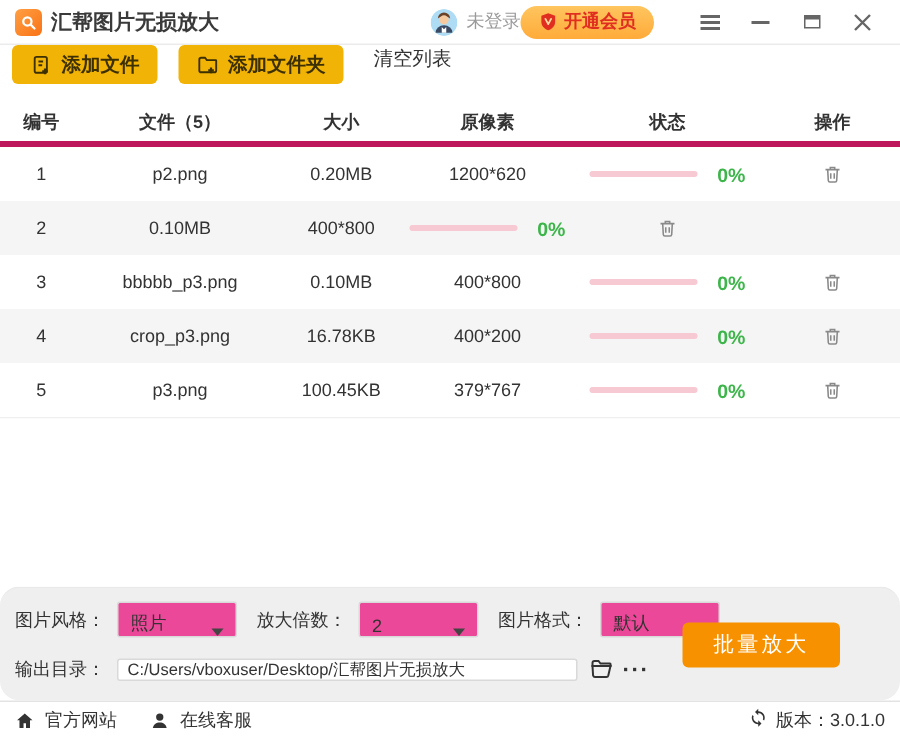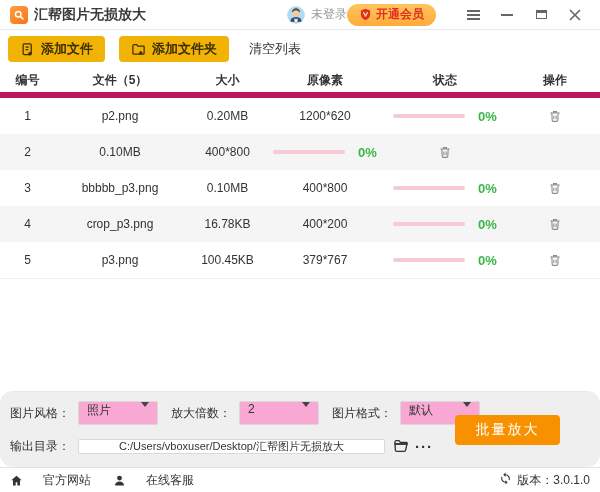--- a/index.html
+++ b/index.html
@@ -34,78 +34,78 @@
   }
   .win-ctl {
     width:34px; height:26px; display:flex; align-items:center; justify-content:center;
     cursor:pointer; color:#666;
   }
   .bar { width:13px; height:2px; background:#666; box-shadow:0 4px 0 #666, 0 -4px 0 #666; }
   .minus { width:12px; height:2px; background:#666; }
   .maxbox { width:11px; height:9px; border:1.5px solid #666; border-top-width:3px; }
 
   
-  .toolbar { flex:0 0 38px; display:flex; align-items:center; gap:14px; padding:0 8px; background:#fff; }
+  .toolbar { flex:0 0 38px; display:flex; align-items:flex-start; gap:14px; padding:0 8px; background:#fff; }
   .gold-btn {
     height:26px; padding:0 12px; border:none; border-radius:4px; cursor:pointer;
     background:#f2b307; color:#3d3000; font-size:13px; font-weight:bold;
     display:flex; align-items:center; gap:6px; font-family:inherit;
   }
   .text-btn { background:none; border:none; font-size:13px; color:#333; cursor:pointer; padding:0 6px; font-family:Liberation Serif, serif; }
 
   
   .table { flex:0 0 auto; border-bottom:1px solid #efefef; }
   .trow, .thead {
     display:grid;
     grid-template-columns:55px 130px 85px 110px 130px 1fr;
     align-items:center;
   }
-  .thead { height:30px; font-weight:bold; color:#333; border-bottom:6px solid #be185d; }
+  .thead { height:30px; font-weight:bold; color:#333; border-bottom:4px solid #be185d; }
   .trow { height:36px; }
   .trow.alt { background:#f5f5f5; }
   .cell { text-align:center; overflow:hidden; white-space:nowrap; }
   .status-cell { display:flex; align-items:center; justify-content:center; gap:13px; }
   .pbar { width:72px; height:4px; border-radius:2px; background:#f7c9d3; }
   .pct { color:#3db54a; font-weight:bold; font-size:13px; }
   .trash-btn { background:none; border:none; cursor:pointer; padding:2px; line-height:0; }
 
   .spacer { flex:1 1 auto; background:#fff; }
 
   
   .settings {
     flex:0 0 70px; background:#efefef; position:relative; padding:9px 10px 0 10px;
     border-top:1px solid #e9e9e9;
     border-radius:13px;
   }
   .settings-row { display:flex; align-items:center; height:24px; margin-bottom:9px; }
   .set-label { color:#333; margin-right:8px; }
   .dropdown {
-    width:80px; height:24px; background:#f9a8d4; border:1px solid #d9d9d9; border-radius:2px;
-    display:flex; align-items:flex-start; justify-content:space-between; padding:0 8px;
+    width:80px; height:24px; background:#ec4899; border:1px solid #d9d9d9; border-radius:2px;
+    display:flex; align-items:flex-end; justify-content:space-between; padding:0 8px;
     cursor:pointer; margin-right:13px;
   }
   .caret { width:0; height:0; border-left:4px solid transparent; border-right:4px solid transparent; border-top:5px solid #444; }
   .dir-input {
     width:307px; height:15px; border:1px solid #d9d9d9; border-radius:2px; background:#fff;
-    padding:0 18px; font-size:11px; color:#333; font-family:inherit;text-align:center;
+    padding:0 6px; font-size:11px; color:#333; font-family:inherit;
   }
   .browse-icon { margin-left:8px; cursor:pointer; line-height:0; background:none; border:none; padding:0; }
   .more-btn { background:none; border:none; font-size:15px; font-weight:bold; color:#333; cursor:pointer; margin-left:6px; letter-spacing:1px; font-family:inherit; }
   .batch-btn {
     position:absolute; right:40px; top:23px; width:105px; height:30px;
     background:#f79100; color:#fff; border:none; border-radius:4px;
     font-size:14px; cursor:pointer; letter-spacing:2px; font-family:inherit;
   }
 
   
   .statusbar {
     flex:0 0 25px; background:#fff; border-top:1px solid #e3e3e3;
     display:flex; align-items:center; padding:0 10px; gap:22px;
   }
-  .status-link { display:flex; align-items:center; gap:20px; cursor:pointer; color:#333; }
+  .status-link { display:flex; align-items:center; gap:7px; cursor:pointer; color:#333; }
   .status-spacer { flex:1; }
   .version { display:flex; align-items:flex-start; gap:5px; color:#333; }
   svg { display:block; }
 </style>
 </head>
 <body>
 
 <div class="window">
 
   <header class="titlebar">

